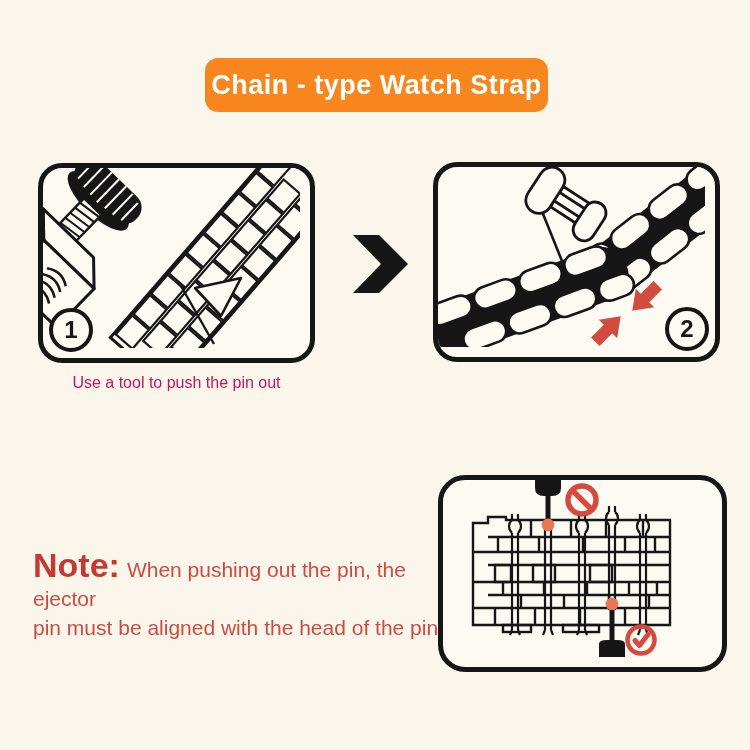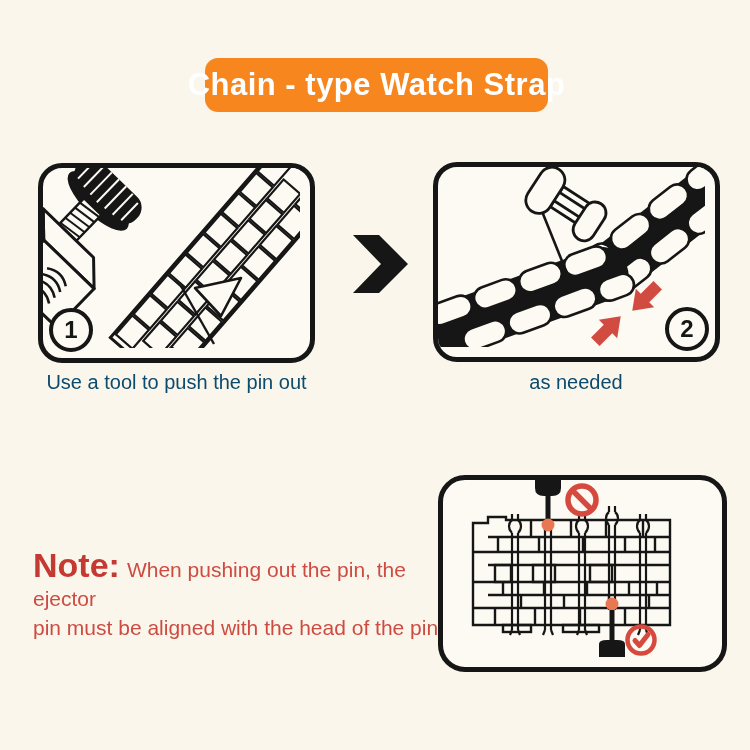--- a/index.html
+++ b/index.html
@@ -11,21 +11,21 @@
     color:#161616;
   }
   .abs{position:absolute;}
   
   .banner{
     left:205px;top:58px;width:343px;height:54px;
     background:#F6861D;border-radius:13px;
     display:flex;align-items:center;justify-content:center;
   }
   .banner-text{
-    color:#ffffff;font-size:31px;font-weight:bold;letter-spacing:.5px;
+    color:#ffffff;font-size:27px;font-weight:bold;letter-spacing:.5px;
     white-space:nowrap;
   }
   
   .panel{
     border:5px solid #161616;background:#FCFAF2;
     border-radius:24px;overflow:hidden;
   }
   .p1{left:38px;top:163px;width:267px;height:190px;}
   .p2{left:433px;top:162px;width:277px;height:190px;}
   .p3{left:438px;top:475px;width:279px;height:187px;border-radius:27px;}
@@ -34,21 +34,21 @@
   .badge{
     position:absolute;width:36px;height:36px;border-radius:50%;
     border:4px solid #161616;background:#FCFAF2;
     display:flex;align-items:center;justify-content:center;
     font-weight:bold;font-size:24px;color:#161616;
   }
   .badge1{left:6px;bottom:6px;}
   .badge2{right:6px;bottom:6px;}
   
   .caption{
-    font-size:20px;color:#0c4a6e;text-align:center;line-height:27px;
+    font-size:16px;color:#be185d;text-align:center;line-height:27px;
   }
   .cap1{left:38px;top:369px;width:277px;}
   .cap2{left:416px;top:369px;width:320px;}
   .caption span{display:block;}
   
   .chev{left:352px;top:235px;width:58px;height:58px;}
   
   .note{left:33px;top:551px;width:430px;font-size:21px;line-height:29px;color:#CE4B42;}
   .note-label{font-weight:bold;font-size:34px;color:#C43A32;padding-right:7px;}
   .note-line{display:block;}
@@ -201,21 +201,20 @@
   </svg>
   <div class="badge badge2">
     <span>2</span>
   </div>
 </div>
 
 <div class="abs caption cap1">
   <span>Use a tool to push the pin out</span>
 </div>
 <div class="abs caption cap2">
-  <span>as needed</span>
 </div>
 
 <div class="abs note">
   <span class="note-first">
     <span class="note-label">Note:</span><span class="note-line">When pushing out the pin, the ejector</span>
   </span>
   <span class="note-line">pin must be aligned with the head of the pin.</span>
 </div>
 
 <div class="abs panel p3">

